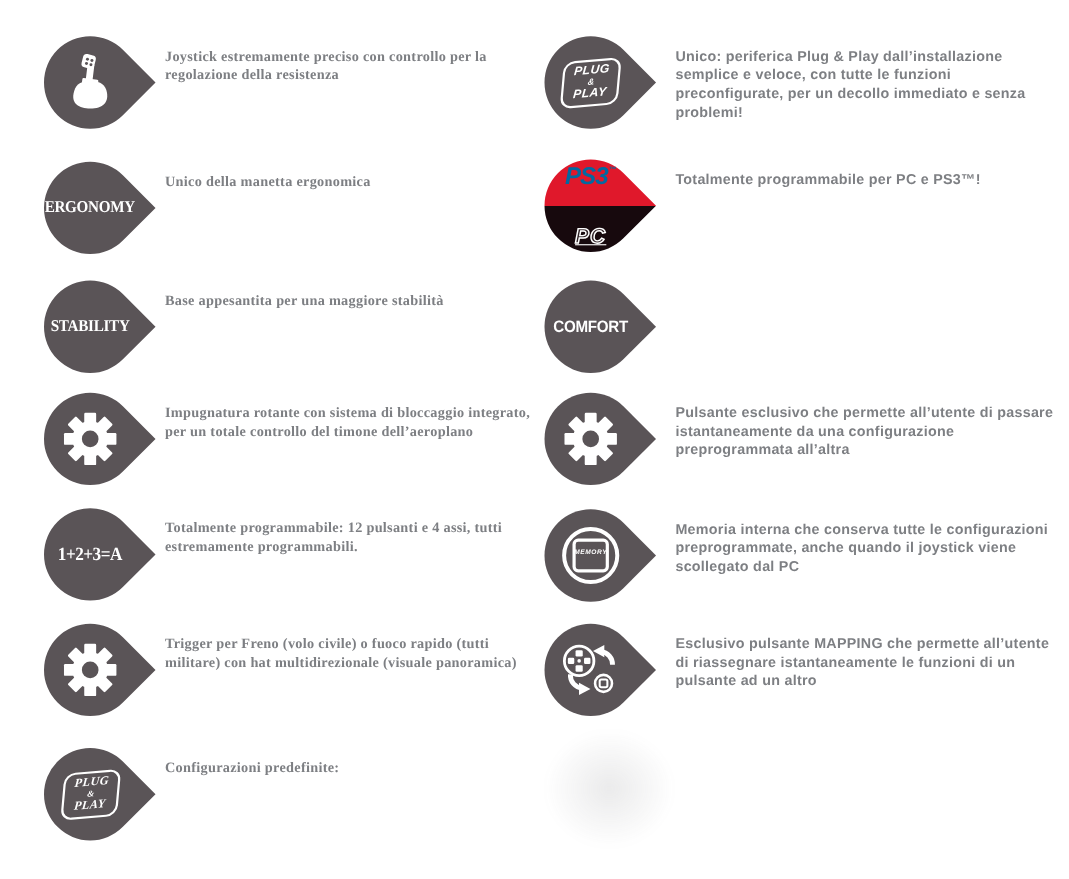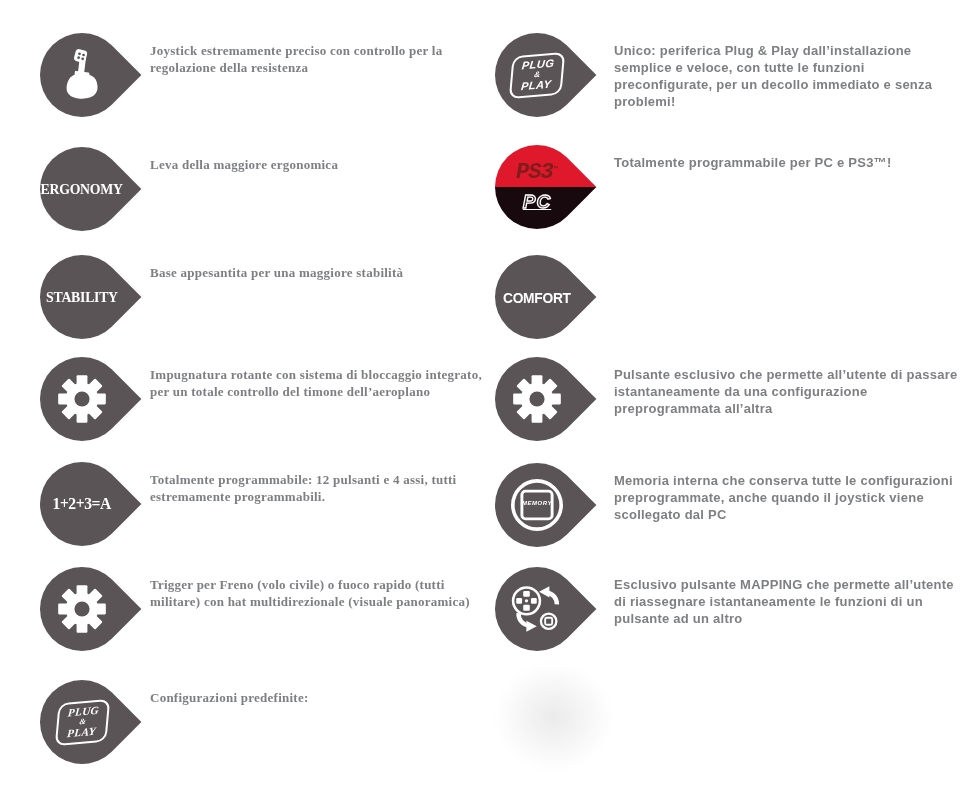--- a/index.html
+++ b/index.html
@@ -38,29 +38,29 @@
   
   .pp-box{
     border:2px solid #fff;border-radius:10px;padding:3px 8px 4px;
     transform:skewX(-10deg) rotate(-5deg);
     font-style:italic;font-weight:bold;text-align:center;line-height:1;color:#fff;
   }
   .pp-l{display:block;font-size:11px;letter-spacing:0.4px;}
   .pp-amp{display:block;font-size:8px;margin:1px 0;}
   
   .ps3-top{
-    height:40px;width:84px;display:flex;align-items:flex-end;justify-content:center;
+    height:40px;width:84px;display:flex;align-items:flex-start;justify-content:center;
     font-style:italic;font-weight:bold;font-size:22px;letter-spacing:-1px;
-    color:#7f1d1d;padding-bottom:2px;box-sizing:border-box;font-family:Liberation Mono, monospace;
+    color:#0369a1;padding-bottom:2px;box-sizing:border-box;
   }
   .ps3-tm{font-size:7px;font-weight:bold;margin:4px 0 12px 1px;letter-spacing:0;}
   .ps3-bottom{
     height:40px;width:84px;display:flex;align-items:flex-start;justify-content:center;
     font-style:italic;font-weight:bold;font-size:19px;letter-spacing:1px;
-    color:rgba(255,255,255,0.12);-webkit-text-stroke:1.3px #ffffff;padding-top:4px;
+    color:rgba(255,255,255,0.12);-webkit-text-stroke:1.3px #ffffff;padding-top:18px;
     box-sizing:border-box;
     text-decoration:underline;
   }
   
   .mem-wrap{position:relative;width:58px;height:58px;}
   .mem-label{
     position:absolute;left:0;top:24px;width:58px;text-align:center;
     font-size:6px;font-weight:bold;font-style:italic;color:#fff;letter-spacing:0.5px;
   }
   
@@ -98,21 +98,21 @@
     <div class="text">Joystick estremamente preciso con controllo per la regolazione della resistenza</div>
   </div>
 
   <div class="item" style="top:147px">
     <div class="badge">
       <div class="shape"></div>
       <div class="content">
         <span class="badge-label">ERGONOMY</span>
       </div>
     </div>
-    <div class="text">Leva della maggiore ergonomica</div>
+    <div class="text">Unico della manetta ergonomica</div>
   </div>
 
   <div class="item" style="top:255px">
     <div class="badge">
       <div class="shape"></div>
       <div class="content">
         <span class="badge-label">STABILITY</span>
       </div>
     </div>
     <div class="text">Base appesantita per una maggiore stabilità</div>

